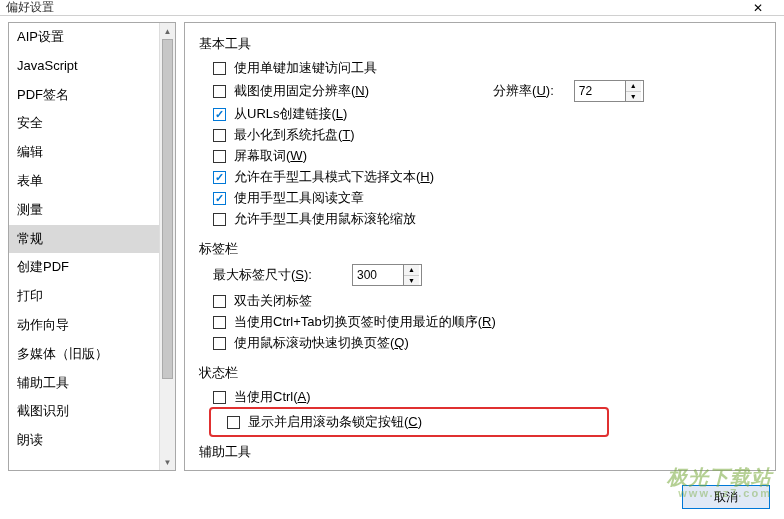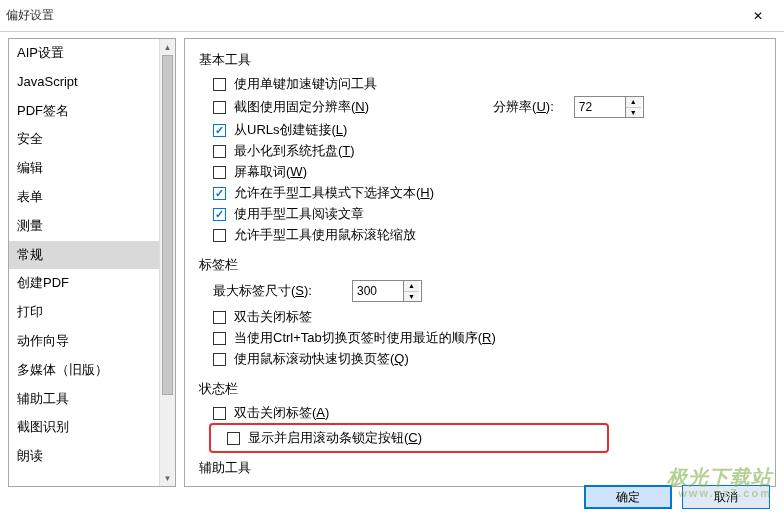--- a/index.html
+++ b/index.html
@@ -1,17 +1,17 @@
 <!DOCTYPE html>
 <html><head>
 <meta charset="utf-8">
 <style>
 * { box-sizing: border-box; margin: 0; padding: 0; }
 body { font-family: "Microsoft YaHei", "SimSun", sans-serif; font-size: 12px; background: #fff; color: #000; width: 784px; height: 519px; overflow: hidden; position: relative; }
-.titlebar { height: 32px; display: flex; align-items: center; padding: 0 6px; border-bottom: 1px solid #d0d0d0; background: #fff; }
+.titlebar { height: 16px; display: flex; align-items: center; padding: 0 6px; border-bottom: 1px solid #d0d0d0; background: #fff; }
 .titlebar .title { flex: 1; font-size: 12px; color: #333; }
 .titlebar .close { width: 40px; height: 22px; display: flex; align-items: center; justify-content: center; cursor: pointer; font-family: Arial; }
 .content { display: flex; height: 455px; padding: 6px 8px 0 8px; gap: 8px; }
 .sidebar { width: 168px; border: 1px solid #a8a8a8; background: #fff; overflow-y: auto; position: relative; }
 .sidebar-inner { }
 .sidebar-item { padding: 4px 8px; font-size: 13px; cursor: pointer; line-height: 1.6; }
 .sidebar-item.selected { background: #d9d9d9; }
 .scrollbar-v { position: absolute; right: 0; top: 0; width: 16px; height: 100%; background: #f0f0f0; border-left: 1px solid #ddd; }
 .sb-btn { height: 16px; background: #f0f0f0; display: flex; align-items: center; justify-content: center; font-size: 8px; color: #666; cursor: pointer; }
 .sb-track { position: absolute; top: 16px; bottom: 16px; left: 0; right: 0; }
@@ -145,35 +145,34 @@
         <div class="fieldrow">
           <span class="check"></span>
           <span><span>使用鼠标滚动快速切换页签(</span><span class="underline">Q</span><span>)</span></span>
         </div>
       </div>
 
     <div class="section-title" style="margin-top:12px">状态栏</div>
     <div id="statusbar-list">
         <div class="fieldrow">
           <span class="check"></span>
-          <span><span>双击关闭标签(</span><span class="underline">A</span><span>)</span></span>
+          <span><span>当使用Ctrl(</span><span class="underline">A</span><span>)</span></span>
         </div>
         <div class="highlight-box">
           <div class="fieldrow" style="margin: 0px 0px 0px 4px;">
             <span class="check"></span>
             <span><span>显示并启用滚动条锁定按钮(</span><span class="underline">C</span><span>)</span></span>
           </div>
         </div>
       </div>
 
     <div class="section-title" style="margin-top:6px">辅助工具</div>
   </div>
 </div>
 
 <div class="footer">
-  <button class="btn primary">确定</button>
   <button class="btn">取消</button>
 </div>
 
 <div class="watermark">
   <span>极光下载站</span>
   <span class="sub">www.xz7.com</span>
 </div>
 
 </body></html>

